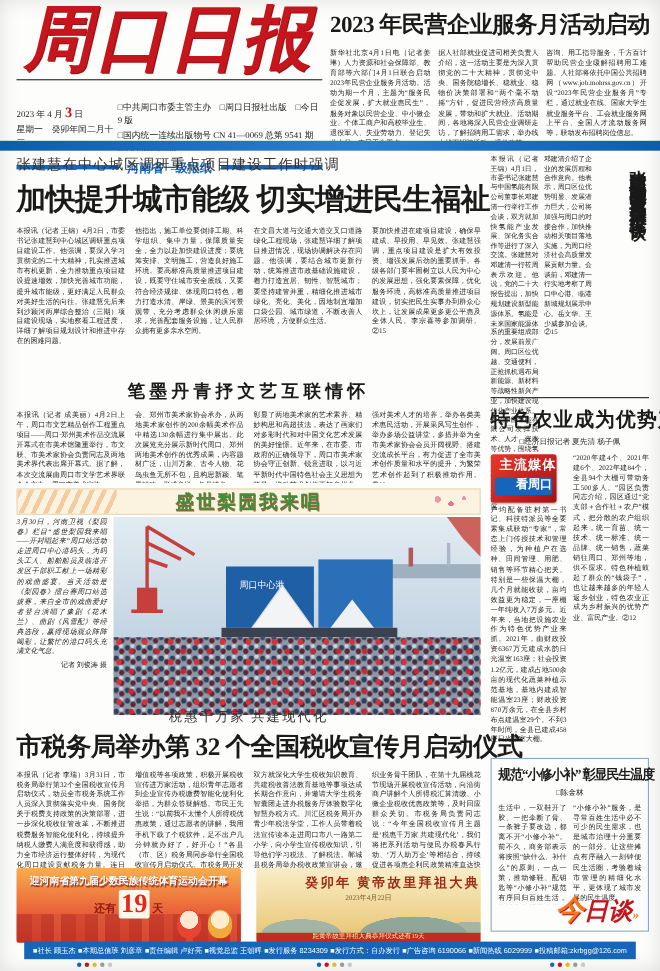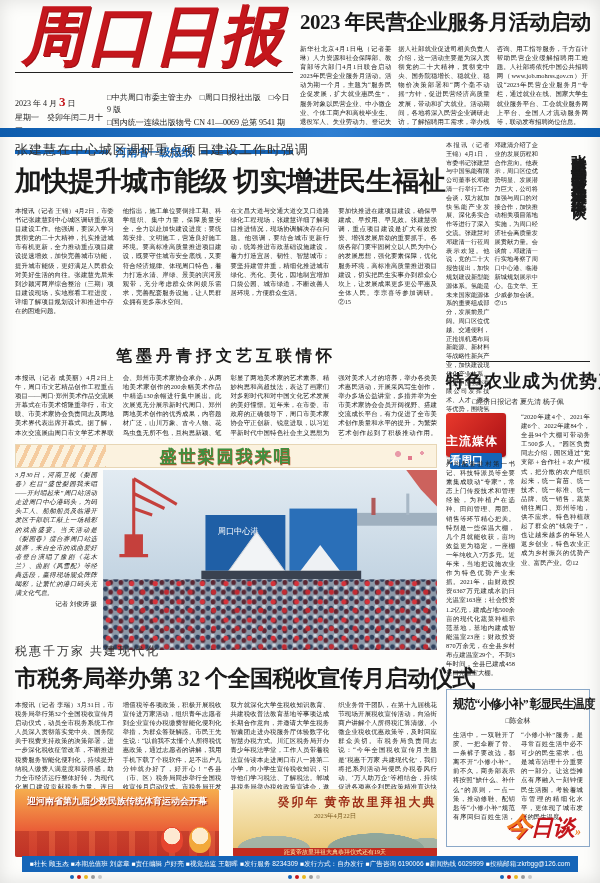--- a/index.html
+++ b/index.html
@@ -69,21 +69,21 @@
   .vn-cam::after { content:""; position:absolute; right:2px; top:-3px; width:7px; height:4px;
     background:#5a5350; border-radius:1px; }
   .vn-name { position:absolute; left:6px; top:16px; width:58px; font-size:15px; font-weight:bold;
     color:#c4161c; font-style:italic; line-height:1.1; letter-spacing:5px; }
   .vn-text { font-style:italic; }
   .vn-credit { text-align:right; margin-top:3px; font-size:6.4px; }
   .photo-frame { flex:1; height:180px; }
   .photo-frame svg { width:100%; height:100%; display:block; }
   
   .tax { position:absolute; left:15px; top:643px; width:422px; }
-  .tax-kicker { text-align:left; font-size:12px; color:#333; letter-spacing:2px; }
+  .tax-kicker { text-align:center; font-size:12px; color:#333; letter-spacing:2px; }
   .tax-head { text-align:center; font-size:23px; font-weight:bold; margin-top:3px; white-space:nowrap; letter-spacing:-0.5px; }
   .tax-body { margin-top:6px; gap:9px; height:92px; overflow:hidden; }
   
   .ads { position:absolute; left:15px; top:789px; width:422px; display:flex; gap:14px; }
   .ad { position:relative; height:68px; border-radius:2px; overflow:hidden; flex:1; }
   .ad-left { background:linear-gradient(180deg,#f6ae4e,#ea5f38 60%,#d8402e); }
   .ad-left .skyline { position:absolute; left:0; right:0; bottom:0; height:26px; opacity:.5;
     background:repeating-linear-gradient(90deg,#a8241f 0 14px,#c33a2c 14px 22px,#a8241f 22px 34px,#d0543a 34px 40px); }
   .ad-left-line1 { position:relative; color:#fff; font-weight:bold; font-size:9px; text-align:center;
     margin-top:6px; text-shadow:1px 1px 1px #90251c; white-space:nowrap; }
@@ -111,22 +111,22 @@
   .hydro-body { width:92px; gap:5px; }
   .hydro-body .tiny { font-size:6.2px; }
   .hydro-title { flex:1; writing-mode:vertical-rl; text-orientation:upright;
     font-size:15.5px; font-weight:bold; line-height:1.45; letter-spacing:2px;
     height:212px; margin-left:4px; }
   .rail-rule { border-top:1.5px solid #222; margin:8px 0 7px; }
   .agri-head { text-align:center; font-size:18px; font-weight:bold; letter-spacing:1px; white-space:nowrap; }
   .agri-byline { text-align:center; font-size:7px; margin-top:4px; color:#333; }
   .agri-body { margin-top:5px; height:268px; overflow:hidden; gap:6px; }
   .media-badge { float:left; width:60px; height:44px; margin:1px 4px 2px 0; border-radius:3px;
-    background:linear-gradient(135deg,#e8392c,#a80f14); color:#fff; text-align:left;
-    padding-top:20px; box-shadow:0 1px 2px rgba(0,0,0,.3); }
+    background:linear-gradient(135deg,#e8392c,#a80f14); color:#fff; text-align:right;
+    padding-top:1px; box-shadow:0 1px 2px rgba(0,0,0,.3); }
   .media-badge .b1 { font-size:12px; font-weight:bold; letter-spacing:1px; display:block; }
   .media-badge .b2 { font-size:11px; font-weight:bold; display:block; background:#1565b8; margin:3px 4px 0;
     border-radius:2px; }
   
   .repair-box { margin-top:9px; border:1.5px solid #8aa8c8; padding:6px 6px 4px; height:158px; position:relative; }
   .repair-head { font-size:12.5px; font-weight:bold; white-space:nowrap; letter-spacing:-1px;
     transform:scaleX(.94); transform-origin:left; }
   .repair-byline { text-align:center; font-size:7px; margin:3px 0 4px; }
   .repair-body { gap:6px; height:92px; overflow:hidden; }
   .today-talk { position:absolute; right:8px; bottom:6px; font-weight:bold; font-style:italic;
@@ -262,20 +262,25 @@
       <div class="tiny">增值税等各项政策，积极开展税收宣传进万家活动，组织青年志愿者到企业宣传办税缴费智能化便利化举措，为群众答疑解惑。市民王先生说：“以前我不太懂个人所得税优惠政策，通过志愿者的讲解，我用手机下载了个税软件，足不出户几分钟就办好了，好开心！”各县（市、区）税务局同步举行全国税收宣传月启动仪式。市税务局开发区分局与周口师范学院经济与管理学院签订共建协议，</div>
       <div class="tiny">双方就深化大学生税收知识教育、共建税收普法教育基地等事项达成长期合作意向，并邀请大学生税务智囊团走进办税服务厅体验数字化智慧办税方式。川汇区税务局开办青少年税法学堂，工作人员带着税法宣传读本走进周口市八一路第二小学，向小学生宣传税收知识，引导他们学习税法、了解税法。郸城县税务局举办税收政策宣讲会，邀请50余家企业代表和10余家协会代表座谈，现场解答涉税费疑难问题。西华县税务局组</div>
       <div class="tiny">织业务骨干团队，在第十九届桃花节现场开展税收宣传活动，向沿街商户讲解个人所得税汇算清缴、小微企业税收优惠政策等，及时回应群众关切。市税务局负责同志说：“今年全国税收宣传月主题是‘税惠千万家 共建现代化’，我们将把系列活动与便民办税春风行动、‘万人助万企’等相结合，持续促进各项惠企利民政策精准直达快享，不断提高办税缴费智能化便利化水平。”②12</div>
     </div>
   </div>
 
   <div class="ads">
     <div class="ad ad-left">
       <div class="skyline"></div>
       <div class="ad-left-line1">迎河南省第九届少数民族传统体育运动会开幕</div>
+      <div class="countdown">
+        <span>还有</span>
+        <span class="num">19</span>
+        <span>天</span>
+      </div>
       <div class="mascots">
         <div class="mascot m1"></div>
         <div class="mascot m2"></div>
       </div>
     </div>
     <div class="ad ad-right">
       <div class="mountains"></div>
       <div class="ad-right-line1">癸卯年 黄帝故里拜祖大典</div>
       <div class="ad-right-line3">2023年4月22日</div>
       <div class="ad-right-bottom">距黄帝故里拜祖大典恭拜仪式还有19天</div>

